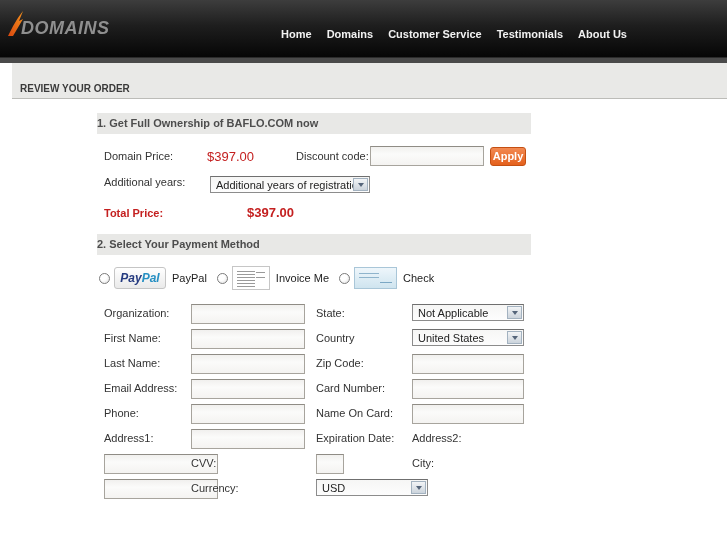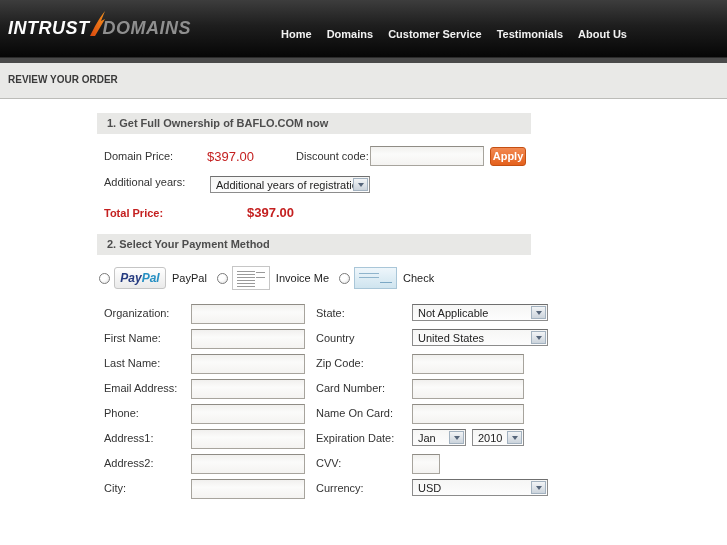--- a/index.html
+++ b/index.html
@@ -13,26 +13,26 @@
           font-style:italic; font-weight:bold; font-size:18px; letter-spacing:.5px; }
   .logo .p1 { color:#fdfdfd; }
   .logo .p2 { color:#8f8f8f; }
   .logo svg { margin:0 -3px 0 -1px; position:relative; top:-5px; }
   .nav { position:absolute; right:100px; top:28px; display:flex; }
   .nav a { color:#f2f2f2; font-size:11px; font-weight:bold; text-decoration:none;
            margin-left:15px; white-space:nowrap; }
   .header-divider { height:6px; background:#4a4a4a; border-top:1px solid #2b2b2b; }
 
   .subheader { height:36px; background:#e9e9e7; border-bottom:1px solid #bcbcb8;
-               padding:11px 0 0 8px; font-size:10px; font-weight:bold; color:#3a3a3a; }
+               padding:20px 0 0 8px; font-size:10px; font-weight:bold; color:#3a3a3a;margin-left:12px; }
 
   
   .content { margin-left:97px; width:434px; }
   .section-bar { height:21px; line-height:21px; background:#e8e8e6; color:#4d4d4d;
-                 font-size:11px; font-weight:bold; padding-left:10px; }
+                 font-size:11px; font-weight:bold; }
   .lbl { font-size:11px; font-weight:normal; color:#333; }
   .red { color:#c42020; }
 
   
   .price-row { display:flex; align-items:center; margin-top:12px; padding-left:7px; height:20px; }
   .price-row .l1 { width:103px; }
   .price-row .price { width:89px; font-size:13px; }
   .price-row .l2 { width:74px; }
   .txt { height:20px; border:1px solid #a7a49d; border-top-color:#8f8c85;
          background:linear-gradient(180deg,#f1f0ee 0%,#fbfbfa 40%,#f4f3f1 100%);
@@ -45,21 +45,21 @@
 
   .years-row { display:flex; margin-top:10px; padding-left:7px; }
   .years-row .l1 { width:106px; }
   .total-row { display:flex; align-items:center; margin-top:12px; padding-left:7px;gap:40px; }
   .total-row .l1 { width:103px; font-size:11px; font-weight:bold; }
   .total-row .val { font-size:13px; font-weight:bold; }
 
   
   .select { position:relative; height:17px; border:1px solid #8c8c8c; border-top-color:#6f6f6f;
             background:linear-gradient(180deg,#f6f6f5,#fdfdfd); font-size:11px; color:#222;
-            padding:2px 18px 0 5px; width:136px; cursor:default; white-space:nowrap; overflow:hidden; }
+            padding:2px 18px 0 5px; width:112px; cursor:default; white-space:nowrap; overflow:hidden; }
   .select.wide { width:160px; }
   .sel-btn { position:absolute; right:1px; top:1px; bottom:1px; width:15px;
              background:linear-gradient(180deg,#f2f4f6,#ccd4dc); border:1px solid #a3b2c0;
              display:flex; align-items:center; justify-content:center; }
   .arr { width:0; height:0; border-left:3px solid transparent; border-right:3px solid transparent;
          border-top:4px solid #55657a; }
 
   
   .pay-row { display:flex; align-items:center; margin-top:10px; padding-left:2px; height:26px; }
   .pay-item { display:flex; align-items:center; margin-right:10px; cursor:pointer; }
@@ -100,21 +100,20 @@
   .exp-wrap { display:flex; }
   .exp-wrap .select.m { width:54px; margin-right:6px; }
   .exp-wrap .select.y { width:52px; }
   .txt.small { width:28px; }
 </style>
 </head>
 <body>
 
 <div class="header">
   <div class="logo">
-    <span class="p1">INTRUST</span>
     <svg width="17" height="27" viewBox="0 0 17 27">
       <defs>
           <linearGradient id="og" x1="0" y1="1" x2="1" y2="0">
         <stop offset="0" stop-color="#d9480f"></stop>
             <stop offset="1" stop-color="#f7941d"></stop>
       </linearGradient>
         </defs>
       <path d="M1 26 C6 16 9 10 16 1 L12 11 L16 9 L6 26 Z" fill="url(#og)"></path>
     </svg>
     <span class="p2">DOMAINS</span>
@@ -219,34 +218,20 @@
     <span><input class="txt" type="text" style="width: 112px;" value=""></span>
 
     <span class="lbl flabel">Phone:</span>
     <span><input class="txt" type="text" value="" style=""></span>
     <span class="lbl flabel">Name On Card:</span>
     <span><input class="txt" type="text" style="width: 112px;" value=""></span>
 
     <span class="lbl flabel">Address1:</span>
     <span><input class="txt" type="text" value="" style=""></span>
     <span class="lbl flabel">Expiration Date:</span>
-    <span class="exp-wrap">
-      <div class="select m">
-        <span>Jan</span>
-        <span class="sel-btn">
-            <i class="arr"></i>
-          </span>
-      </div>
-      <div class="select y">
-        <span>2010</span>
-        <span class="sel-btn">
-            <i class="arr"></i>
-          </span>
-      </div>
-    </span>
 
     <span class="lbl flabel">Address2:</span>
     <span><input class="txt" type="text" value="" style=""></span>
     <span class="lbl flabel">CVV:</span>
     <span><input class="txt small" type="text" value="" style=""></span>
 
     <span class="lbl flabel">City:</span>
     <span><input class="txt" type="text" value="" style=""></span>
     <span class="lbl flabel">Currency:</span>
     <span>

